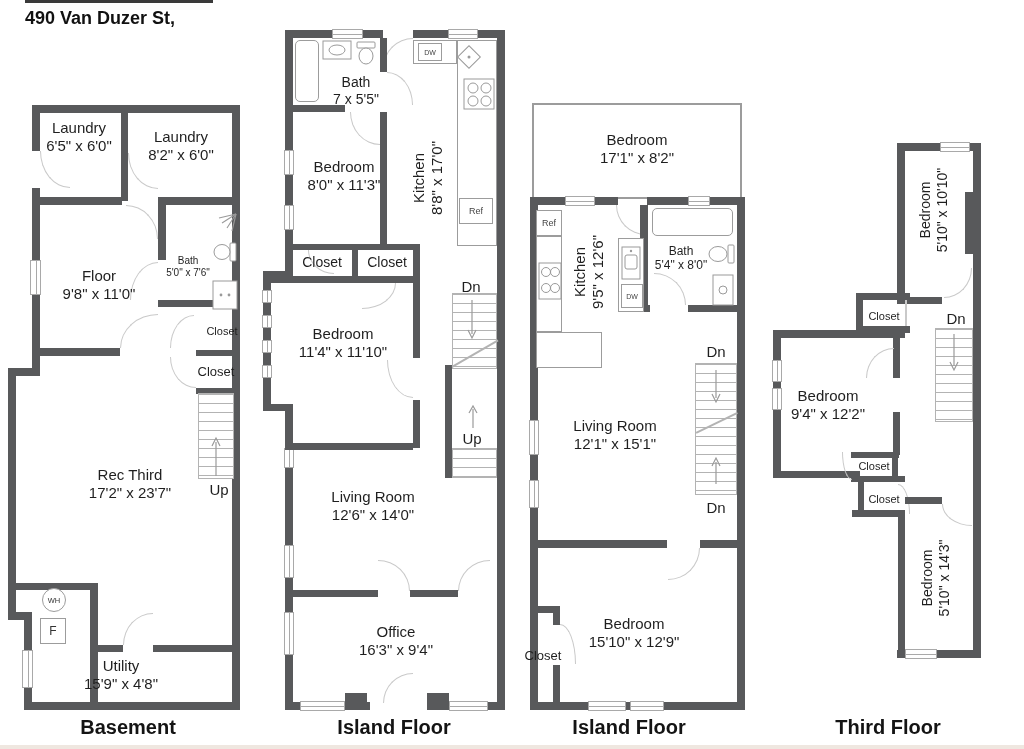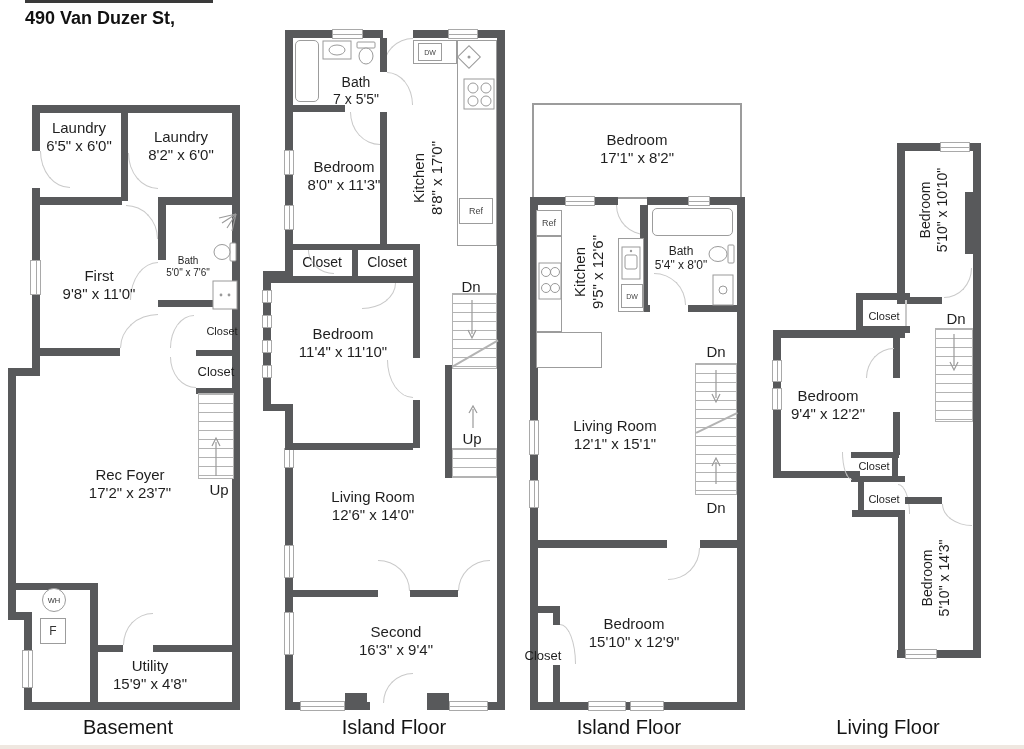--- a/index.html
+++ b/index.html
@@ -21,21 +21,21 @@
   .rl{position:absolute;transform:translate(-50%,-50%);text-align:center;white-space:nowrap;
       font-size:15px;line-height:18px;color:#1f1f1f}
   .rl.small{font-size:10px;line-height:12px}
   .rl.bathf{font-size:14px;line-height:17px}
   .rot-ccw{transform:translate(-50%,-50%) rotate(-90deg)}
   .rot-cw{transform:translate(-50%,-50%) rotate(90deg)}
   .ms{position:absolute;transform:translate(-50%,-50%);font-size:15px;color:#1f1f1f;white-space:nowrap}
   .cl{position:absolute;transform:translate(-50%,-50%);font-size:13px;color:#1f1f1f;white-space:nowrap}
   .cl.tiny{font-size:11px}
   .cl.mid{font-size:14px}
-  .fl{position:absolute;transform:translateX(-50%);font-weight:normal;font-size:20px;color:#141414;white-space:nowrap}
+  .fl{position:absolute;transform:translateX(-50%);font-weight:bold;font-size:20px;color:#141414;white-space:nowrap}
   .tb{position:absolute;background:#fff;border:1px solid #9c9c9c;box-sizing:border-box;
       display:flex;align-items:center;justify-content:center;font-size:7px;color:#444}
   .tb.ref{font-size:9px}
   .title{position:absolute;left:25px;top:7px;font-weight:bold;font-size:18px;line-height:22px;color:#111}
   .fixture{position:absolute;box-sizing:border-box;border:1.5px solid #9c9c9c;background:#fff;border-radius:5px}
   .circ{position:absolute;box-sizing:border-box;border:1px solid #9c9c9c;background:#fff;border-radius:50%;
         display:flex;align-items:center;justify-content:center;font-size:7.5px;color:#333}
   .sq{position:absolute;box-sizing:border-box;border:1px solid #9c9c9c;background:#fff;
       display:flex;align-items:center;justify-content:center;font-size:12px;color:#333}
   .leaf{position:absolute;background:#c9c9c9}
@@ -121,34 +121,34 @@
 
     <div class="rl" style="left:79px;top:137px">
       <div>Laundry</div>
       <div>6'5" x 6'0"</div>
     </div>
     <div class="rl" style="left:181px;top:146px">
       <div>Laundry</div>
       <div>8'2" x 6'0"</div>
     </div>
     <div class="rl" style="left:99px;top:285px">
-      <div>First</div>
+      <div>Floor</div>
       <div>9'8" x 11'0"</div>
     </div>
     <div class="rl small" style="left:188px;top:267px">
       <div>Bath</div>
       <div>5'0" x 7'6"</div>
     </div>
     <div class="cl tiny rot-cw" style="left:222px;top:331px">Closet</div>
     <div class="cl" style="left:216px;top:371px">Closet</div>
     <div class="rl" style="left:130px;top:484px">
-      <div>Rec Foyer</div>
+      <div>Rec Third</div>
       <div>17'2" x 23'7"</div>
     </div>
-    <div class="rl" style="left:150px;top:675px">
+    <div class="rl" style="left:121px;top:675px">
       <div>Utility</div>
       <div>15'9" x 4'8"</div>
     </div>
     <div class="ms" style="left:219px;top:489px">Up</div>
     <div class="fl" style="left:128px;top:716px">Basement</div>
   </div>
 
   <div class="plan">
     <div class="w" style="left:285px;top:30px;width:47px;height:8px"></div>
     <div class="win win-h" style="left:332px;top:29px;width:31px;height:10px"></div>
@@ -274,21 +274,21 @@
     <div class="cl mid" style="left:387px;top:262px">Closet</div>
     <div class="rl" style="left:343px;top:343px">
       <div>Bedroom</div>
       <div>11'4" x 11'10"</div>
     </div>
     <div class="rl" style="left:373px;top:506px">
       <div>Living Room</div>
       <div>12'6" x 14'0"</div>
     </div>
     <div class="rl" style="left:396px;top:641px">
-      <div>Second</div>
+      <div>Office</div>
       <div>16'3" x 9'4"</div>
     </div>
     <div class="ms" style="left:471px;top:286px">Dn</div>
     <div class="ms" style="left:472px;top:438px">Up</div>
     <div class="fl" style="left:394px;top:716px">Island Floor</div>
   </div>
 
   <div class="plan">
     <div class="thin" style="left:532px;top:103px;width:210px;height:96px;border-width:2px"></div>
     <div class="rl" style="left:637px;top:149px">
@@ -454,16 +454,16 @@
     <div class="arc arc-bl" style="left:942px;top:504px;width:30px;height:22px"></div>
     <div class="w" style="left:898px;top:510px;width:7px;height:148px"></div>
     <div class="w" style="left:897px;top:650px;width:8px;height:8px"></div>
     <div class="win win-h" style="left:905px;top:649px;width:32px;height:10px"></div>
     <div class="w" style="left:937px;top:650px;width:44px;height:8px"></div>
     <div class="rl rot-ccw" style="left:936px;top:578px;font-size:14px;line-height:17px">
       <div>Bedroom</div>
       <div>5'10" x 14'3"</div>
     </div>
 
-    <div class="fl" style="left:888px;top:716px">Living Floor</div>
+    <div class="fl" style="left:888px;top:716px">Third Floor</div>
   </div>
 
 </div>
 
 </body></html>

